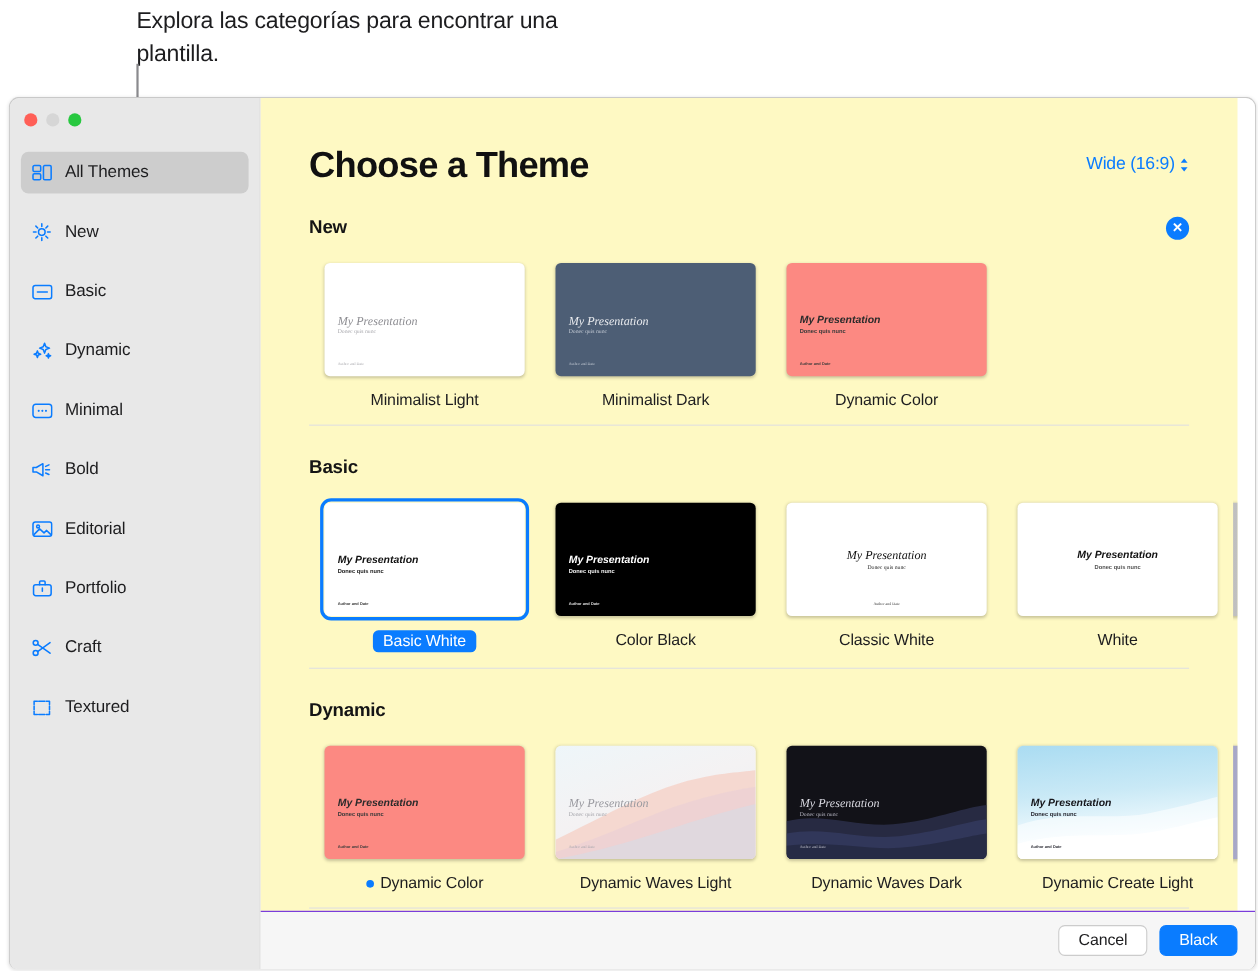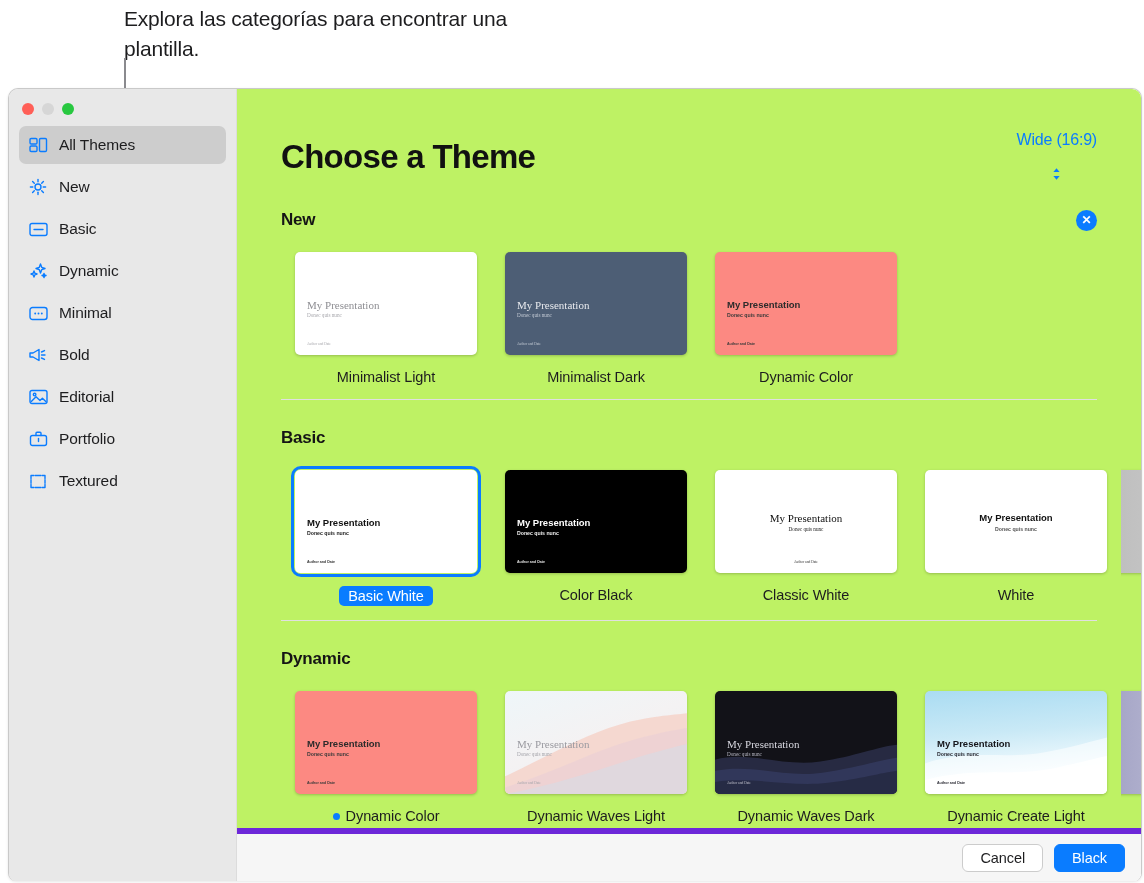--- a/index.html
+++ b/index.html
@@ -45,21 +45,21 @@
   #sidebar {
     width: 228px;
     background: #e8e8e8;
     flex: 0 0 228px;
     padding-top: 33px;
     border-right: 1px solid #dcdcdc;
     position: relative;
   }
   .sidebar-item {
     height: 38px;
-    margin: 4px 10px;
+    margin: 16px 10px;
     border-radius: 7px;
     display: flex;
     align-items: center;
     padding-left: 8px;
     gap: 10px;
     cursor: default;
   }
   .sidebar-item.selected { background: #cdcdcd; }
   .sb-label {
     font-size: 15.5px;
@@ -88,47 +88,46 @@
   #main {
     flex: 1;
     background: #ffffff;
     position: relative;
     display: flex;
     flex-direction: column;
     min-width: 0;
   }
   #main-scroll {
     position: absolute;
-    left: 0; right: 0; top: 0;
+    left: 0; right: 16px; top: 0;
     height: 740px;
     overflow: hidden;
-    background: #bef264;
+    background: #fef9c3;
   }
 
   #header {
     display: flex;
     align-items: center;
     padding: 42px 44px 0 44px;
     justify-content: space-between;
   }
   #page-title {
     font-size: 33px;
     font-weight: bold;
     color: #111;
     letter-spacing: -0.7px;
   }
   #aspect-picker {
     font-size: 16px;
     color: #0a7cff;
     display: flex;
     align-items: center;
-    gap: 17px;
+    gap: 4px;
     cursor: default;
     letter-spacing: -0.2px;
-    flex-direction: column;
   }
   .chev-updown {
     font-size: 13px;
     line-height: 1;
     position: relative; top: 1px;
   }
 
   
   .section { padding: 0 44px; position: relative; }
   .section-head {
@@ -192,20 +191,21 @@
     overflow: hidden;
     box-shadow: 0 1px 3px rgba(0,0,0,0.22);
   }
   .thumb-wrap.sel .thumb { box-shadow: none; }
   .t-title {
     position: absolute;
     left: 12px; top: 47px;
     font-size: 9.5px;
     font-weight: bold;
     white-space: nowrap;
+    font-style: italic;
   }
   .t-sub {
     position: absolute;
     left: 12px; top: 60px;
     font-size: 5.2px;
     font-weight: bold;
     white-space: nowrap;
   }
   .t-foot {
     position: absolute;
@@ -253,21 +253,21 @@
   
   .tile.partial { width: 30px; flex: 0 0 30px; overflow: hidden; }
   .tile.partial .thumb-wrap { width: 190px; }
 
   
   #footer {
     position: absolute;
     left: 0; right: 0; bottom: 0;
     height: 53px;
     background: #f6f6f6;
-    border-top: 6px solid #6d28d9;
+    border-top: 1px solid #6d28d9;
     display: flex;
     align-items: center;
     justify-content: flex-end;
     gap: 11px;
     padding-right: 16px;
   }
   .btn {
     font-size: 14.5px;
     border-radius: 6px;
     padding: 5px 17px;
@@ -382,20 +382,31 @@
             <svg width="19" height="16" viewBox="0 0 19 16">
               <rect x="1.5" y="4.5" width="16" height="10" rx="2" fill="none" stroke="#0a7cff" stroke-width="1.4" stroke-linecap="round" stroke-linejoin="round"></rect>
               <path d="M7 4.5 L7 2.2 A1 1 0 0 1 8 1.2 L11 1.2 A1 1 0 0 1 12 2.2 L12 4.5" fill="none" stroke="#0a7cff" stroke-width="1.4" stroke-linecap="round" stroke-linejoin="round"></path>
               <line x1="9.5" y1="7.5" x2="9.5" y2="10.5" fill="none" stroke="#0a7cff" stroke-width="1.4" stroke-linecap="round" stroke-linejoin="round"></line>
             </svg>
           </span>
           <span class="sb-label">Portfolio</span>
         </div>
         <div class="sidebar-item">
           <span class="sb-icon">
+            <svg width="19" height="16" viewBox="0 0 19 16">
+              <circle cx="3.4" cy="3.4" r="2.2" fill="none" stroke="#0a7cff" stroke-width="1.4" stroke-linecap="round" stroke-linejoin="round"></circle>
+              <circle cx="3.4" cy="12.6" r="2.2" fill="none" stroke="#0a7cff" stroke-width="1.4" stroke-linecap="round" stroke-linejoin="round"></circle>
+              <line x1="5.2" y1="4.7" x2="16.5" y2="12.8" fill="none" stroke="#0a7cff" stroke-width="1.4" stroke-linecap="round" stroke-linejoin="round"></line>
+              <line x1="5.2" y1="11.3" x2="16.5" y2="3.2" fill="none" stroke="#0a7cff" stroke-width="1.4" stroke-linecap="round" stroke-linejoin="round"></line>
+            </svg>
+          </span>
+          <span class="sb-label">Craft</span>
+        </div>
+        <div class="sidebar-item">
+          <span class="sb-icon">
             <svg width="18" height="17" viewBox="0 0 18 17">
               <path d="M2 5.5 L2 2.5 L5 2.5" fill="none" stroke="#0a7cff" stroke-width="1.4" stroke-linecap="round" stroke-linejoin="round"></path>
               <path d="M13 2.5 L16 2.5 L16 5.5" fill="none" stroke="#0a7cff" stroke-width="1.4" stroke-linecap="round" stroke-linejoin="round"></path>
               <path d="M16 11.5 L16 14.5 L13 14.5" fill="none" stroke="#0a7cff" stroke-width="1.4" stroke-linecap="round" stroke-linejoin="round"></path>
               <path d="M5 14.5 L2 14.5 L2 11.5" fill="none" stroke="#0a7cff" stroke-width="1.4" stroke-linecap="round" stroke-linejoin="round"></path>
               <line x1="6.2" y1="2.5" x2="11.8" y2="2.5" fill="none" stroke="#0a7cff" stroke-width="1.4" stroke-linecap="round" stroke-linejoin="round"></line>
               <line x1="6.2" y1="14.5" x2="11.8" y2="14.5" fill="none" stroke="#0a7cff" stroke-width="1.4" stroke-linecap="round" stroke-linejoin="round"></line>
               <line x1="2" y1="6.8" x2="2" y2="10.2" fill="none" stroke="#0a7cff" stroke-width="1.4" stroke-linecap="round" stroke-linejoin="round"></line>
               <line x1="16" y1="6.8" x2="16" y2="10.2" fill="none" stroke="#0a7cff" stroke-width="1.4" stroke-linecap="round" stroke-linejoin="round"></line>
             </svg>

